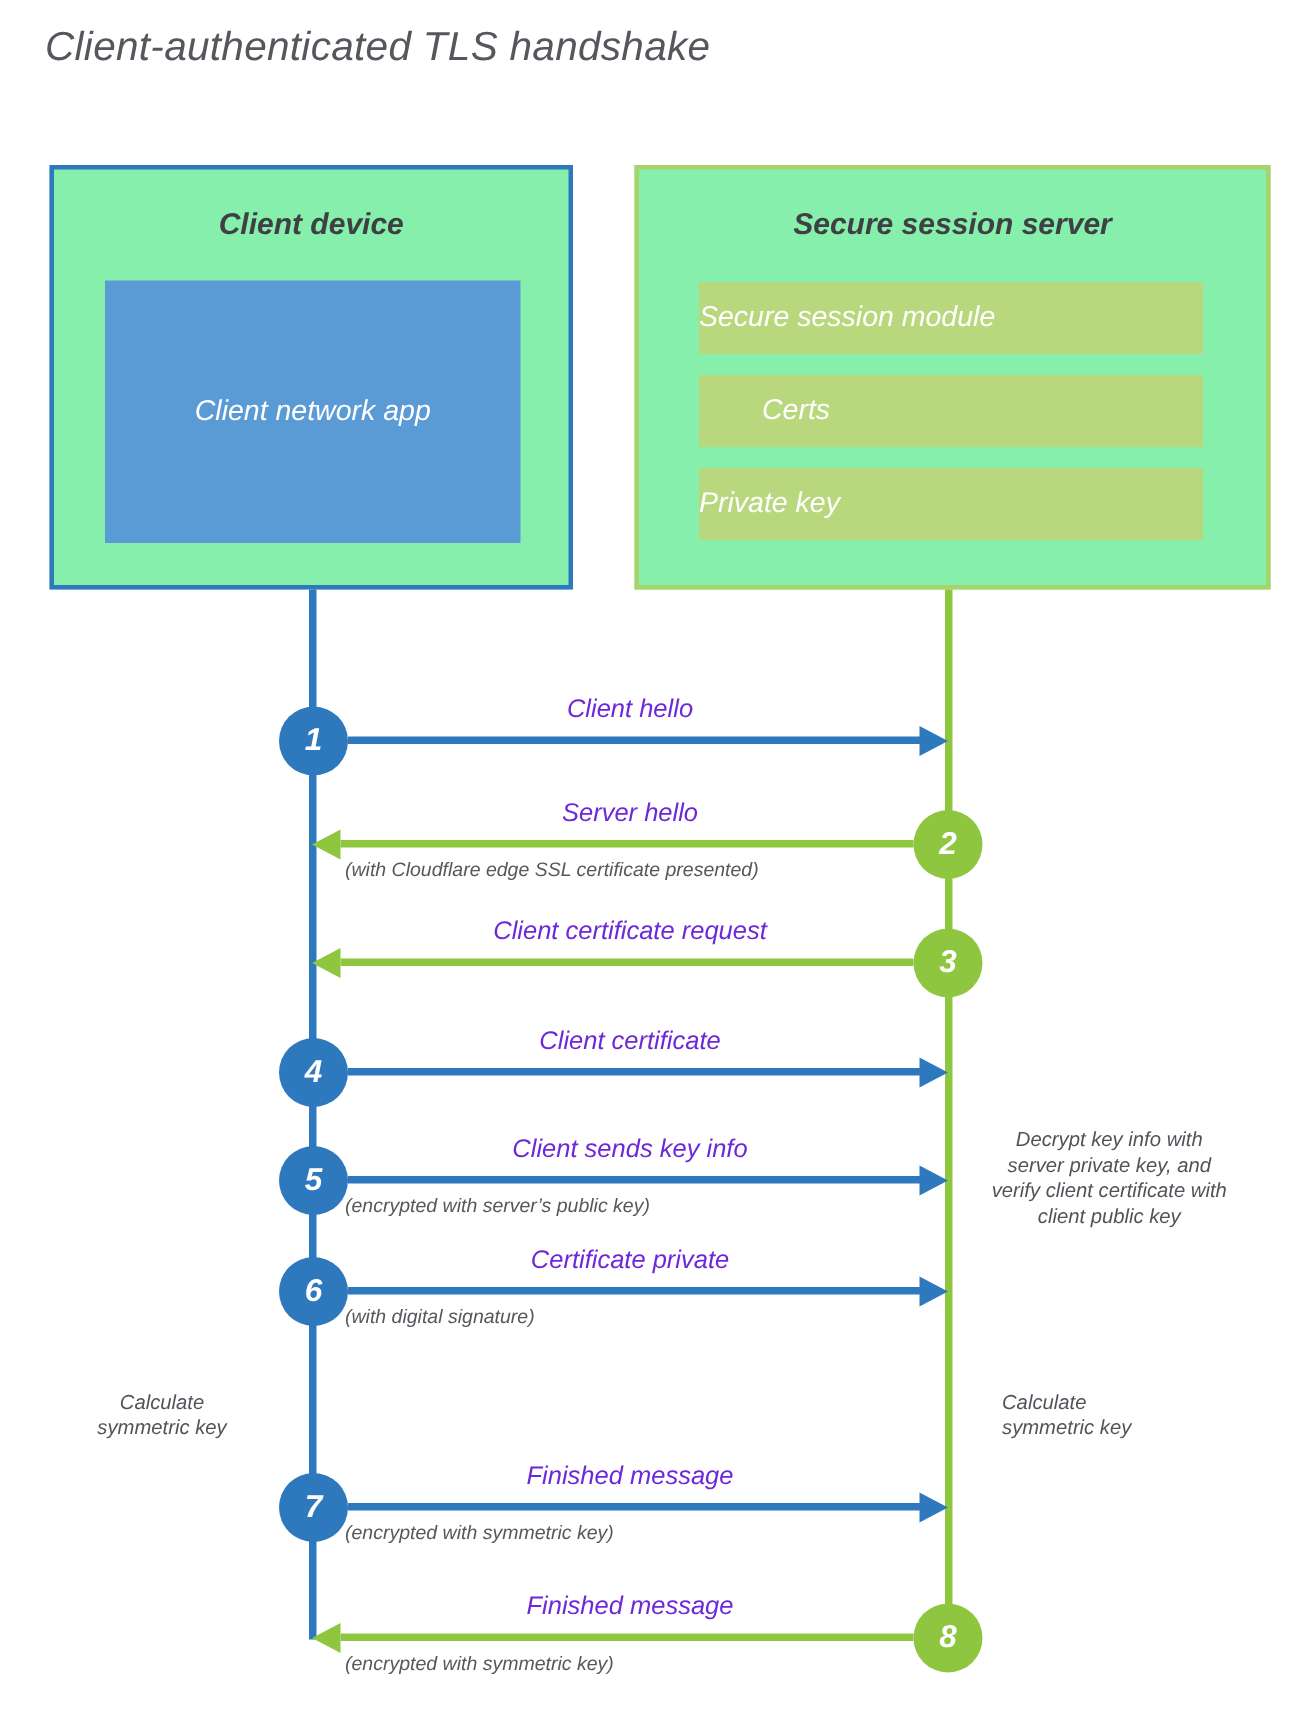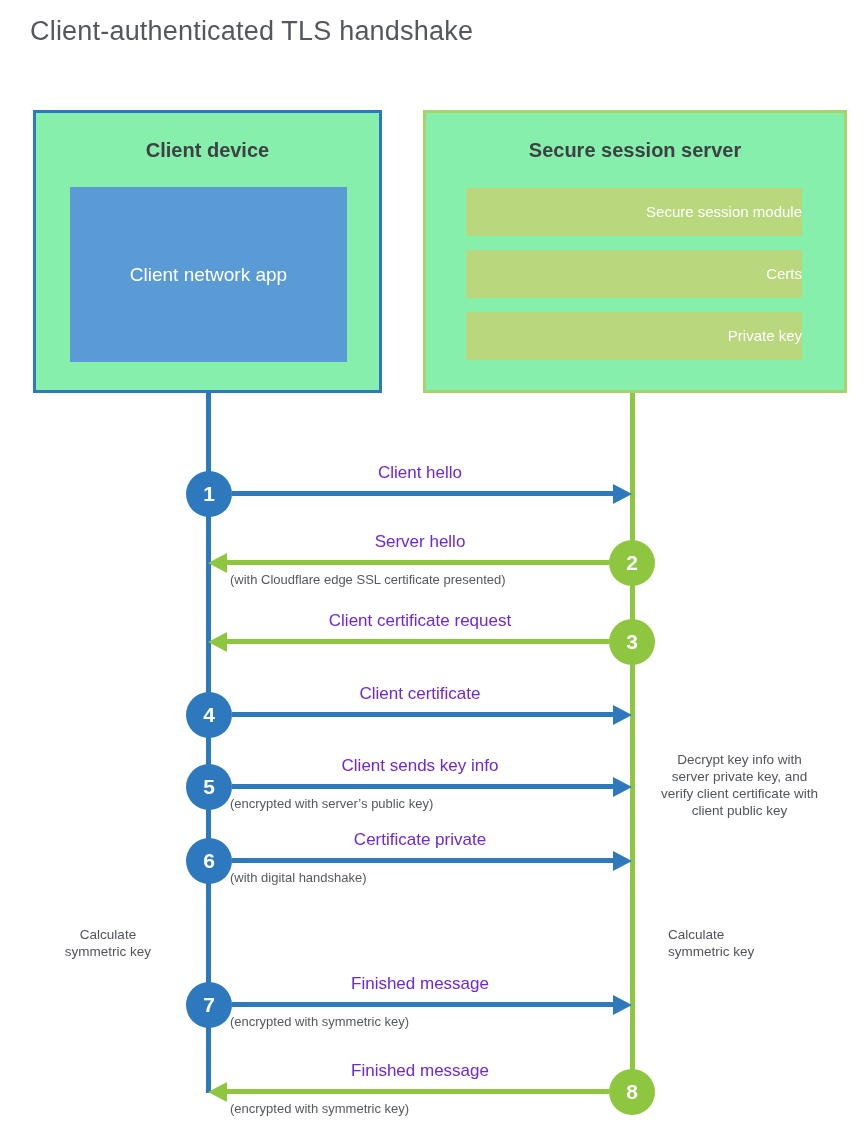--- a/index.html
+++ b/index.html
@@ -2,21 +2,21 @@
 <html style="--blue: #2e79bd; --blue-fill: #5b9bd5; --green: #8ec73f; --green-border: #a6d36a; --green-fill: #b9d87e;"><head>
 <meta charset="utf-8">
 <style>
   :root{
     --blue:#2e79bd;
     --blue-fill:#5b9bd5;
     --green:#8ec73f;
     --green-border:#a6d36a;
     --green-fill:#b9d87e;
   }
-  *{margin:0;padding:0;box-sizing:border-box;}
+  *{margin:0;padding:0;box-sizing:border-box;font-style:italic;}
   body{background:#fff;}
   .canvas{
     position:relative;width:865px;height:1146px;background:#ffffff;
     font-family:"Liberation Sans",sans-serif;overflow:hidden;
   }
   .page-title{
     position:absolute;left:30px;top:16px;font-size:27px;font-weight:400;
     color:#54575c;letter-spacing:.2px;
   }
   .box{position:absolute;background:#86efac;}
@@ -29,23 +29,23 @@
   .client-app{
     position:absolute;left:34px;top:74px;width:277px;height:175px;
     background:var(--blue-fill);display:flex;align-items:center;justify-content:center;
   }
   .client-app span{
     display:inline-block;width:170px;text-align:center;color:#fff;
     font-size:19px;line-height:26px;
   }
   .bar{
     position:absolute;left:40px;width:336px;height:48px;background:var(--green-fill);
-    color:#fff;font-size:15px;text-align:right;line-height:48px;
+    color:#fff;font-size:19px;text-align:left;line-height:48px;
   }
-  .bar1{top:75px;} .bar2{top:137px;} .bar3{top:199px;}
+  .bar1{top:75px;} .bar2{top:137px;padding-left:42px;} .bar3{top:199px;}
   .vline{position:absolute;width:5px;top:393px;height:700px;}
   .vblue{left:206px;background:var(--blue);}
   .vgreen{left:630px;background:var(--green);}
   .circle{
     position:absolute;width:46px;height:46px;border-radius:50%;
     display:flex;align-items:center;justify-content:center;
     color:#fff;font-weight:700;font-size:21px;z-index:3;
   }
   .cblue{background:var(--blue);left:186px;}
   .cgreen{background:var(--green);left:609px;}
@@ -116,21 +116,21 @@
   <div class="circle cblue" style="top:764px">5</div>
   <div class="shaft sblue" style="top:784px"></div>
   <div class="head hright" style="top:777px"></div>
   <div class="arrow-label" style="top:756px">Client sends key info</div>
   <div class="arrow-sub" style="top:796px">(encrypted with server’s public key)</div>
 
   <div class="circle cblue" style="top:838px">6</div>
   <div class="shaft sblue" style="top:858px"></div>
   <div class="head hright" style="top:851px"></div>
   <div class="arrow-label" style="top:830px">Certificate private</div>
-  <div class="arrow-sub" style="top:870px">(with digital handshake)</div>
+  <div class="arrow-sub" style="top:870px">(with digital signature)</div>
 
   <div class="circle cblue" style="top:982px">7</div>
   <div class="shaft sblue" style="top:1002px"></div>
   <div class="head hright" style="top:995px"></div>
   <div class="arrow-label" style="top:974px">Finished message</div>
   <div class="arrow-sub" style="top:1014px">(encrypted with symmetric key)</div>
 
   <div class="circle cgreen" style="top:1069px">8</div>
   <div class="shaft sgreen" style="top:1089px"></div>
   <div class="head hleft" style="top:1082px"></div>

